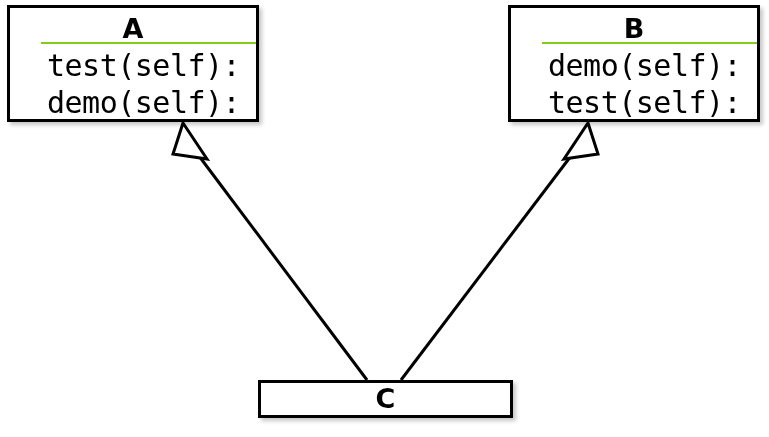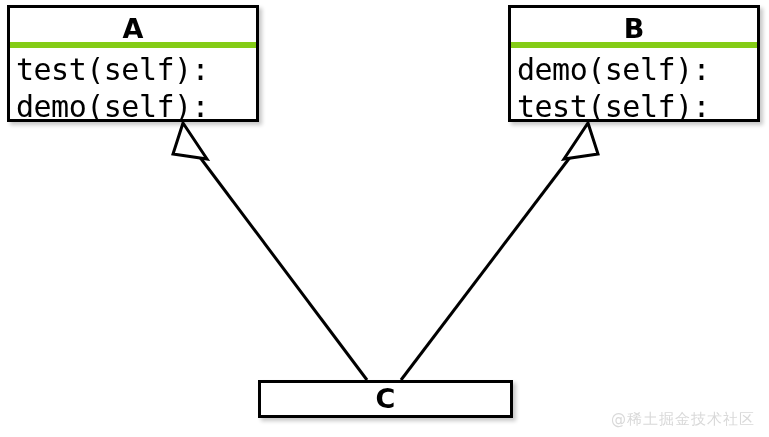--- a/index.html
+++ b/index.html
@@ -29,22 +29,23 @@
     z-index: 3;
   }
   .uml-title {
     text-align: center;
     font-weight: bold;
     font-family: "DejaVu Sans", sans-serif;
     color: #000000;
     line-height: 1;
   }
   .uml-compartment {
-    border-top: 6px solid #84cc16;
+    border-top: 2px solid #84cc16;
     box-sizing: border-box;
+    margin-left: 31px;
   }
   .uml-member {
     font-family: "DejaVu Sans Mono", monospace;
     color: #000000;
     white-space: pre;
     line-height: 1;
   }
 
   
   #class-a {
@@ -145,15 +146,14 @@
     <div class="uml-compartment">
       <div class="uml-member">demo(self):</div>
       <div class="uml-member">test(self):</div>
     </div>
   </div>
 
   <div class="uml-class" id="class-c">
     <div class="uml-title">C</div>
   </div>
 
-  <div id="watermark">@稀土掘金技术社区</div>
 
 </div>
 
 </body></html>

